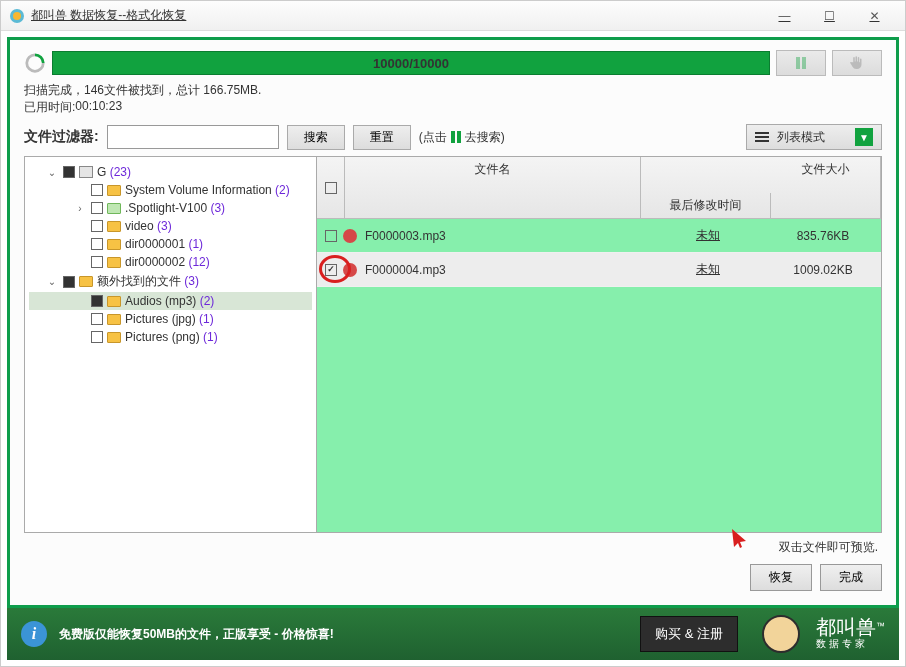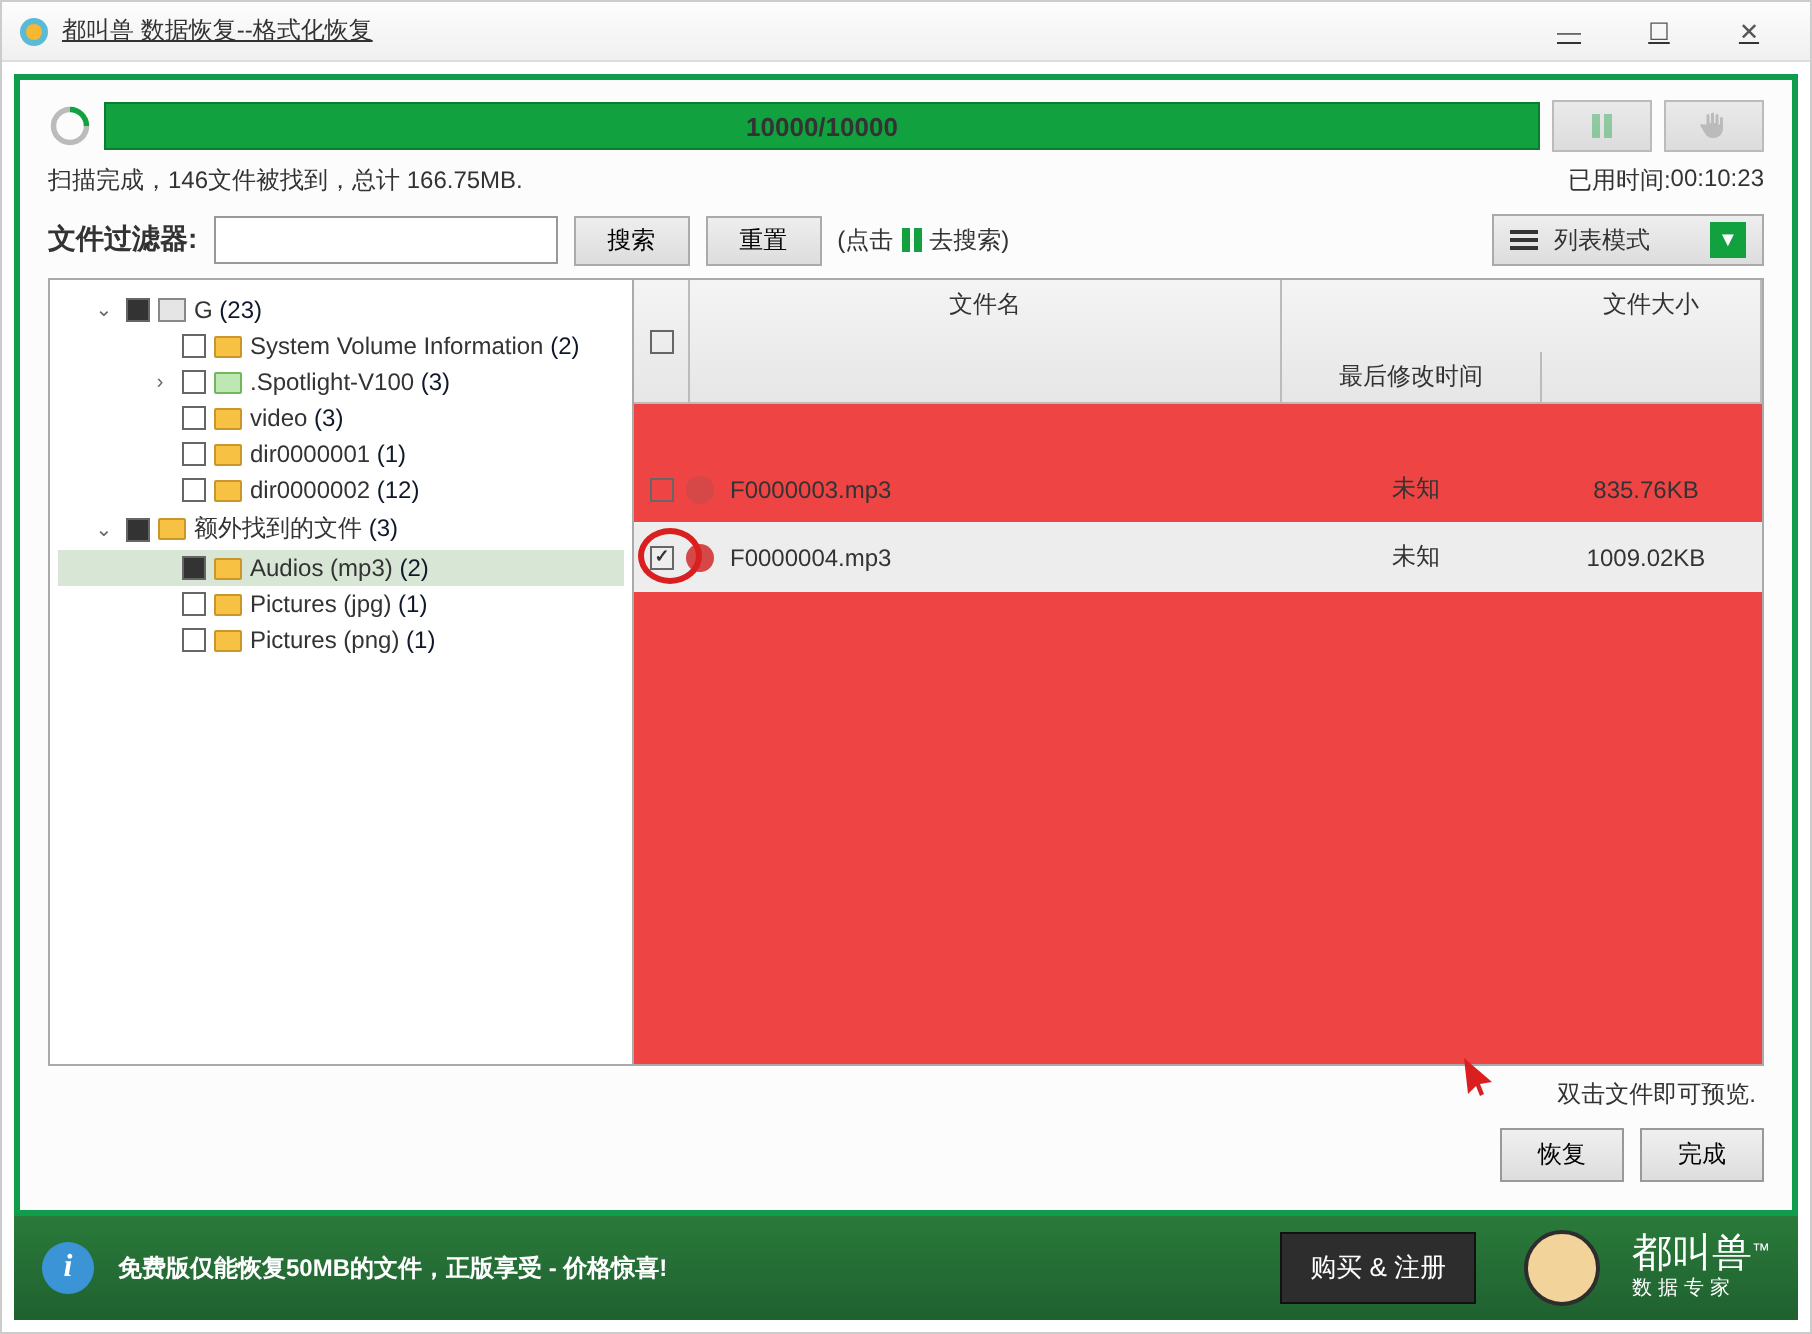--- a/index.html
+++ b/index.html
@@ -8,21 +8,21 @@
 .titlebar { height: 30px; background: linear-gradient(#fdfdfd,#f0f0f0); display: flex; align-items: center; padding: 0 8px; border-bottom: 1px solid #ddd; text-decoration: underline; }
 .titlebar .icon { width: 16px; height: 16px; margin-right: 6px; }
 .titlebar .controls { margin-left: auto; display: flex; }
 .titlebar .controls div { width: 45px; height: 28px; display: flex; align-items: center; justify-content: center; color: #555; }
 .chrome-border { flex: 1; padding: 6px; background: #fff; display: flex; flex-direction: column; }
 .inner { flex: 1; border: 3px solid #0e9d4b; display: flex; flex-direction: column; padding: 10px 14px 14px; background: #fcfcfc; }
 .progress-row { display: flex; align-items: center; gap: 6px; margin-bottom: 6px; }
 .spinner { width: 22px; height: 22px; }
 .progress-bar { flex: 1; height: 24px; background: #11a23f; display: flex; align-items: center; justify-content: center; font-weight: bold; font-size: 13px; border: 1px solid #0a7d30; }
 .util-btn { width: 50px; height: 26px; background: linear-gradient(#eaeaea,#dcdcdc); border: 1px solid #bbb; display: flex; align-items: center; justify-content: center; color: #999; }
-.status-row { display: flex; justify-content: space-between; font-size: 12px; margin-bottom: 8px; }
+.status-row { display: flex; justify-content: space-between; font-size: 12px; margin-bottom: 8px; flex-direction: column; }
 .status-row .right { display: flex; }
 .filter-row { display: flex; align-items: center; gap: 8px; margin-bottom: 6px; }
 .filter-row .label { font-size: 14px; font-weight: bold; }
 .filter-input { width: 172px; height: 24px; border: 1px solid #999; background: #fff; }
 .small-btn { padding: 3px 16px; background: linear-gradient(#eee,#ddd); border: 1px solid #aaa; font-size: 12px; }
 .click-hint { display: flex; align-items: center; gap: 4px; font-size: 12px; }
 .pause-icon { display: inline-flex; gap: 2px; }
 .pause-icon span { width: 4px; height: 12px; background: #11a23f; }
 .view-mode { margin-left: auto; width: 136px; height: 26px; background: linear-gradient(#eee,#ddd); border: 1px solid #aaa; display: flex; align-items: center; padding: 0 8px; gap: 8px; }
 .view-mode .arrow { margin-left: auto; width: 18px; height: 18px; background: #11a23f; display: flex; align-items: center; justify-content: center; color: #fff; font-size: 10px; }
@@ -31,35 +31,35 @@
 .tree-node { display: flex; align-items: center; gap: 4px; padding: 2px 0; white-space: nowrap; }
 .tree-indent { display: inline-block; }
 .chevron { width: 14px; display: inline-flex; justify-content: center; color: #666; font-size: 10px; }
 .chk { width: 12px; height: 12px; border: 1px solid #666; display: inline-flex; align-items: center; justify-content: center; font-size: 9px; line-height: 1; }
 .chk.filled { background: #333; }
 .chk.checked::after { content: "✓"; color: #333; font-weight: bold; }
 .folder-icon { width: 14px; height: 11px; background: #f7c244; border: 1px solid #c8962a; border-radius: 1px; position: relative; }
 .folder-icon.green { background: #bfe7b3; border-color: #6fb75a; }
 .drive-icon { width: 14px; height: 12px; background: #e5e5e5; border: 1px solid #888; }
 .tree-label { font-size: 12px; }
-.tree-count { color: #0f172a; }
+.tree-count { color: #6d28d9; }
 .tree-node.selected { background: #d8e6d6; }
-.list-panel { flex: 1; display: flex; flex-direction: column; background: #ef4444; gap: 26px; }
+.list-panel { flex: 1; display: flex; flex-direction: column; background: #86efac; }
 .list-header { display: flex; background: linear-gradient(#f4f4f4,#e6e6e6); border-bottom: 1px solid #bbb; }
 .list-header div { padding: 4px 6px; border-right: 1px solid #bbb; text-align: center; font-size: 12px; }
 .col-name { flex: 1; }
 .col-mod { width: 130px; margin-top: 36px; }
 .col-size { width: 110px; }
 .list-body { flex: 1; overflow: auto; }
 .list-row { display: flex; align-items: center; height: 34px; border-bottom: 1px solid #f0f0f0; padding: 0 8px; }
 .list-row.sel { background: #ededed; }
 .circle-marker { position: absolute; width: 32px; height: 28px; border: 3px solid #d91f1f; border-radius: 50%; margin-left: -6px; margin-top: -2px; pointer-events: none; }
 .file-icon { width: 14px; height: 14px; border-radius: 50%; background: #d64848; margin: 0 8px 0 6px; display: inline-block; }
 .list-row .name { flex: 1; font-size: 12px; }
-.list-row .mod { width: 130px; text-align: center; font-size: 12px; }
+.list-row .mod { width: 130px; text-align: center; font-size: 12px; text-decoration: underline; }
 .list-row .size { width: 100px; text-align: center; font-size: 12px; }
 .hint-row { text-align: right; padding: 6px 4px 4px; font-size: 12px; position: relative; }
 .hint-arrow { position: absolute; right: 130px; top: -8px; color: #d91f1f; }
 .action-row { display: flex; justify-content: flex-end; gap: 8px; padding: 4px 0 0; }
 .action-btn { padding: 4px 18px; background: linear-gradient(#f0f0f0,#ddd); border: 1px solid #999; font-size: 12px; }
 .bottom-bar { height: 52px; background: linear-gradient(#2a7a3a,#1f6130); display: flex; align-items: center; padding: 0 14px; color: #fff; gap: 12px; }
 .info-circle { width: 26px; height: 26px; border-radius: 50%; background: #3b94d6; display: flex; align-items: center; justify-content: center; font-style: italic; font-weight: bold; font-family: Georgia; font-size: 16px; }
 .buy-btn { margin-left: auto; padding: 8px 14px; background: #2d2d2d; border: 1px solid #111; color: #fff; font-size: 13px; }
 .logo-area { display: flex; align-items: center; gap: 16px; margin-left: 12px; }
 .logo-face { width: 38px; height: 38px; border-radius: 50%; background: #f2d49a; border: 2px solid #2d2d2d; position: relative; }

